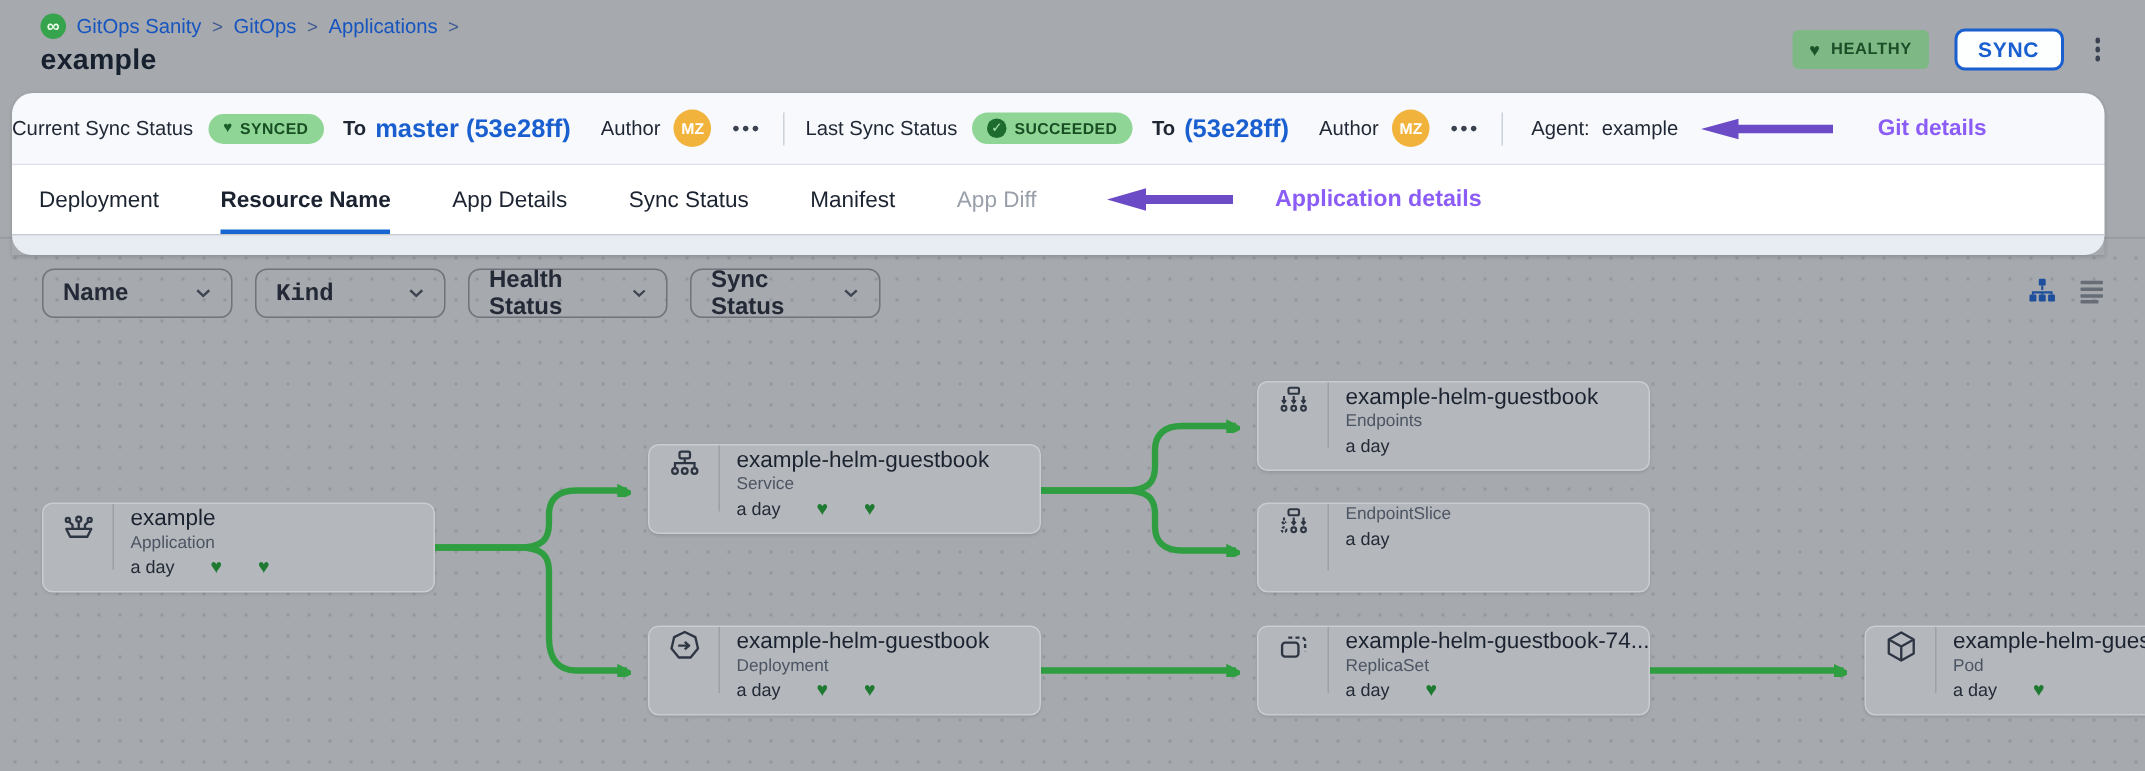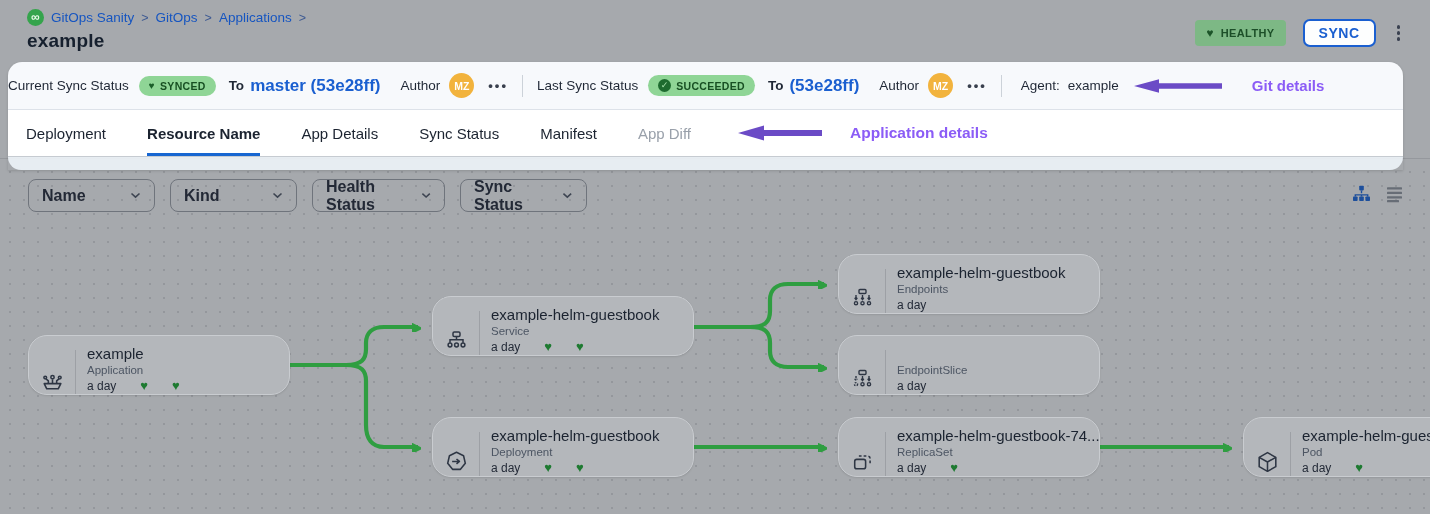--- a/index.html
+++ b/index.html
@@ -44,26 +44,26 @@
   .tabs-row .purple-arrow { align-self:center; margin-left:4px; }
   .tabs-row .annotation { align-self:center; font-size:15.5px; margin-left:26px; }
   .panel-strip { height:13px; background:rgba(238,244,250,.9); border-radius:0 0 14px 14px; }
 
   
   .canvas { position:absolute; left:0; right:0; top:158px; bottom:0; border-top:1px solid #95989d; background-color:#a6a9ad; background-image:radial-gradient(circle,#94979c 1px,transparent 1.1px); background-size:14px 14px; background-position:3px 6px; overflow:hidden; }
   .edges { position:absolute; left:0; top:0; z-index:1; }
 
   .filters { position:absolute; left:28px; top:20px; display:flex; gap:15px; z-index:2; }
   .filter-chip { display:flex; align-items:center; justify-content:space-between; height:33px; border:1px solid #6f747c; border-radius:8px; padding:0 13px; font-size:16px; font-weight:600; color:#232936; cursor:pointer; }
-  .fc-name { width:127px; } .fc-kind { width:127px; } .fc-health { width:133px;align-items:center; } .fc-sync { width:127px; }
+  .fc-name { width:127px; } .fc-kind { width:127px;font-family:Liberation Mono, monospace; } .fc-health { width:133px;align-items:center; } .fc-sync { width:127px; }
 
   .view-toggles { position:absolute; right:27px; top:26px; display:flex; gap:15px; align-items:center; z-index:2; }
   .view-toggles svg { cursor:pointer; }
 
-  .node { position:absolute; width:262px; height:60px; background:#b4b7bb; border:1px solid #c9ccd0; border-radius:19px; display:flex; align-items:flex-end; z-index:2; box-shadow:0 1px 2px rgba(0,0,0,.10); cursor:pointer; }
+  .node { position:absolute; width:262px; height:60px; background:#b4b7bb; border:1px solid #c9ccd0; border-radius:7px; display:flex; align-items:flex-start; z-index:2; box-shadow:0 1px 2px rgba(0,0,0,.10); cursor:pointer; }
   .node-icon { width:46px; flex:0 0 46px; display:flex; align-items:center; justify-content:center; }
   .node-sep { width:1px; height:44px; background:#9da0a5; flex:0 0 1px; }
   .node-body { padding:0 8px 0 11px; overflow:hidden; white-space:nowrap; }
   .node-title { font-size:15px; color:#1b2330; font-weight:500; line-height:19px; }
   .node-kind { font-size:11.5px; color:#4c5563; line-height:14px; }
   .node-age { font-size:12px; color:#242b38; line-height:16px; display:flex; align-items:center; margin-top:1px; }
   .node-age .heart { color:#1e7a31; font-size:13px; margin-left:24px; }
 </style>
 </head>
 <body>

